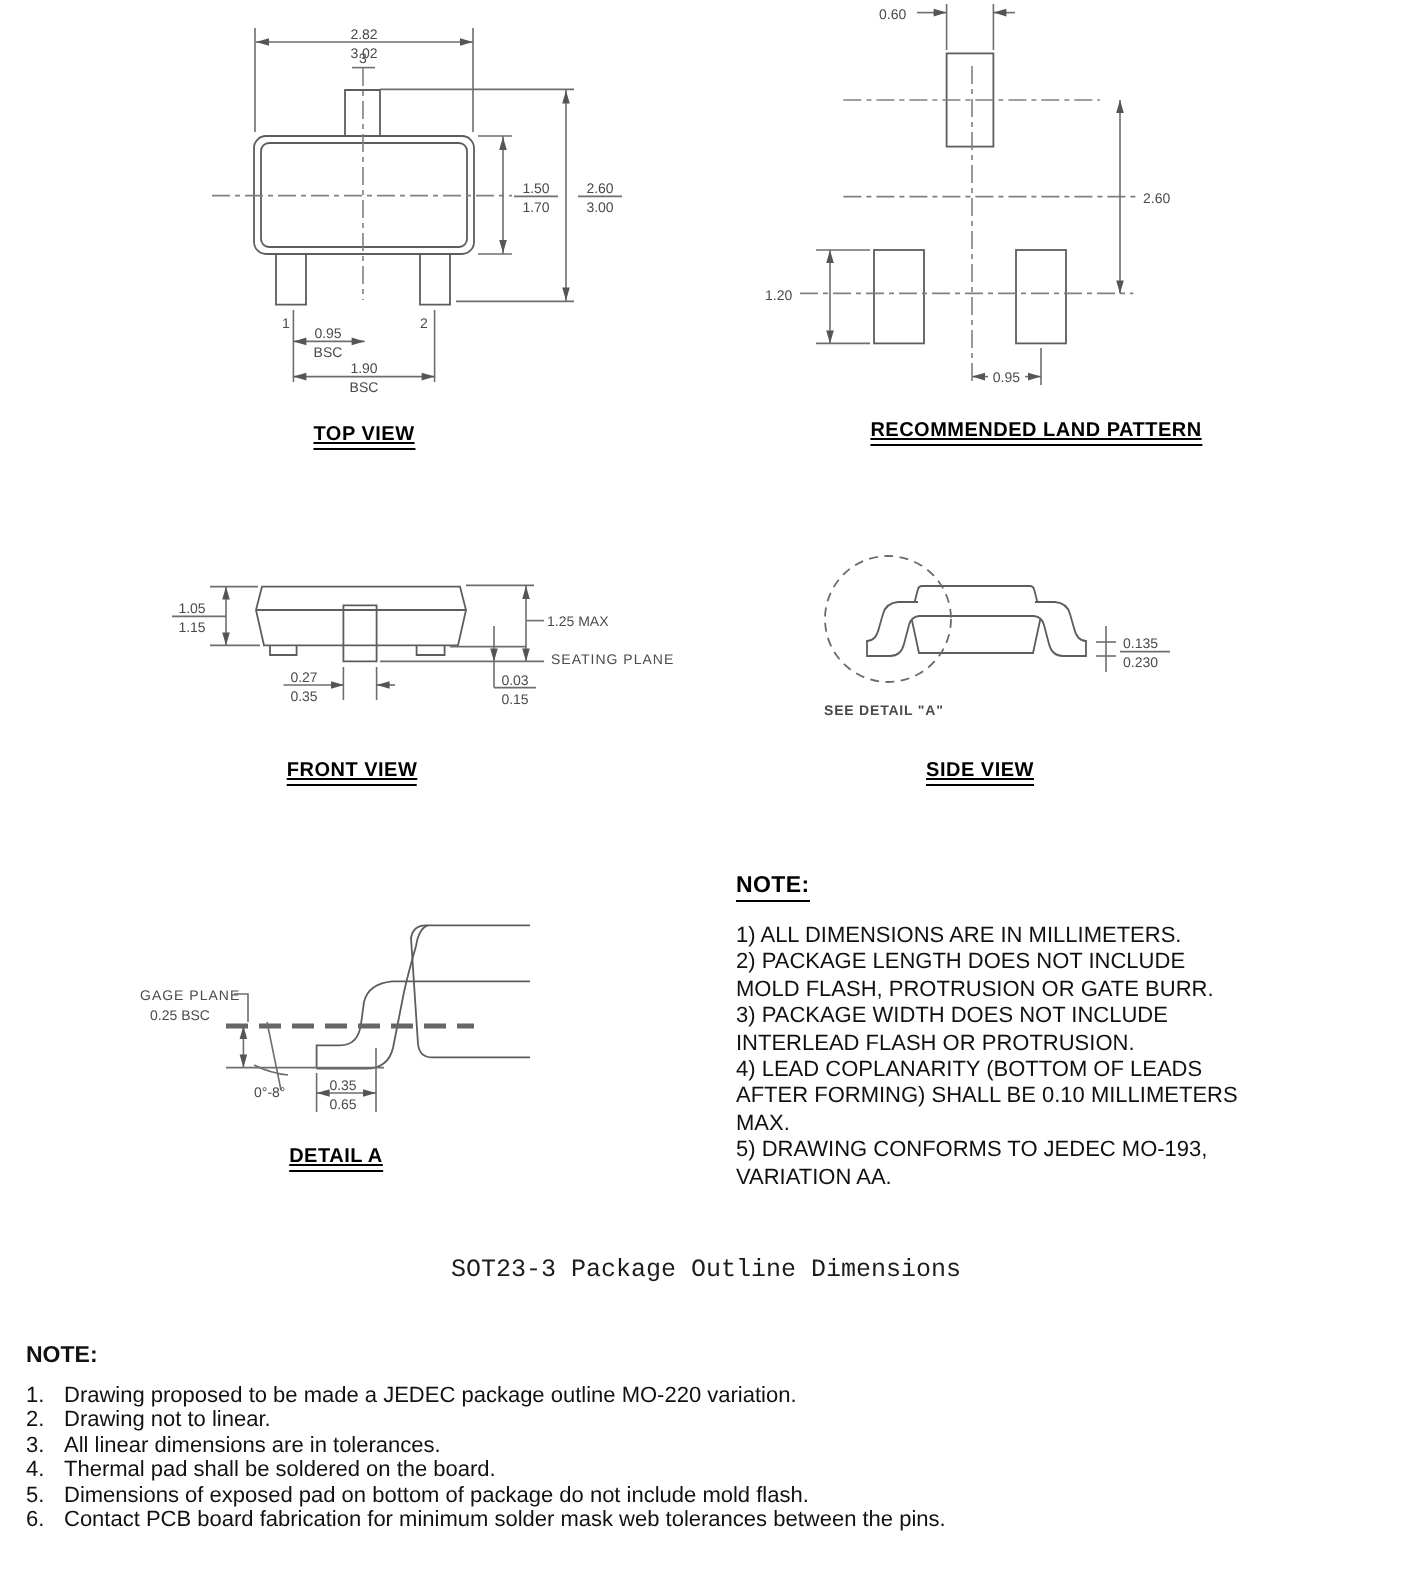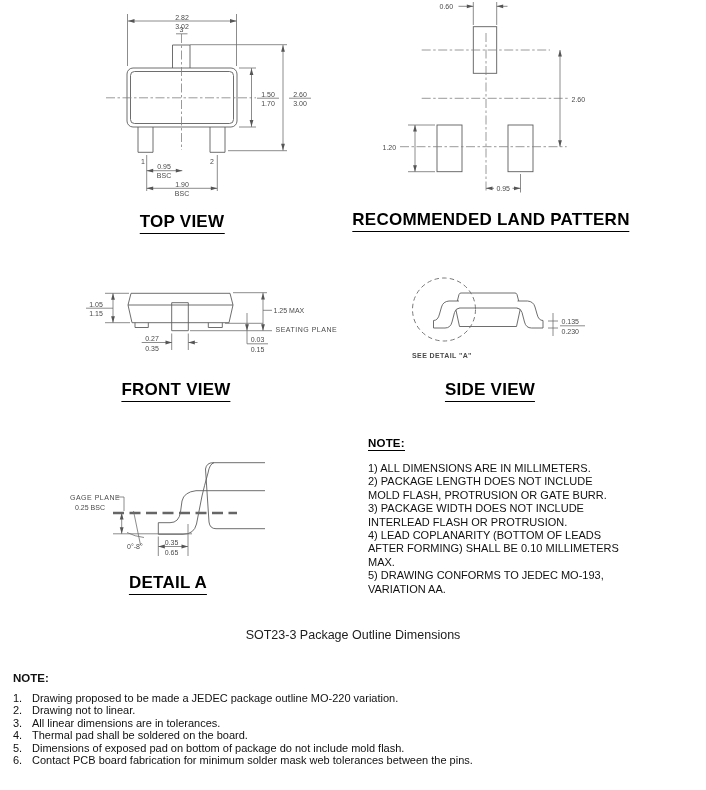--- a/index.html
+++ b/index.html
@@ -1,23 +1,23 @@
 <!DOCTYPE html>
 <html><head>
 <meta charset="utf-8">
 <style>
   html,body{margin:0;padding:0;background:#fff;}
   #page{position:relative;width:706px;height:790px;background:#ffffff;overflow:hidden;
         font-family:"Liberation Sans", sans-serif;}
   svg{position:absolute;left:0;top:0;}
   svg text{font-family:"Liberation Sans", sans-serif;font-size:7px;fill:#4a4a4a;}
-  .view-title{position:absolute;transform:translateX(-50%);font-size:17px;font-weight:bold;
+  .view-title{position:absolute;transform:translateX(-50%);font-size:10px;font-weight:bold;
               color:#000;border-bottom:1.6px solid #000;padding-bottom:1px;letter-spacing:.25px;
-              white-space:nowrap;}
-  .doc-title{position:absolute;left:0;top:628px;width:706px;text-align:center;font-size:12.5px;color:#1c1c1c;}
+              white-space:nowrap;text-decoration:underline;}
+  .doc-title{position:absolute;left:0;top:628px;width:706px;text-align:center;font-size:12.5px;color:#1c1c1c;font-family:Liberation Mono, monospace;}
   .rnotes{position:absolute;left:368px;top:433px;width:256px;}
   .rnotes-head{display:inline-block;font-size:11.5px;font-weight:bold;color:#000;
                border-bottom:1.6px solid #000;padding-bottom:1px;margin-bottom:11px;letter-spacing:.2px;}
   .rnotes-items{width:252px;font-size:11px;font-weight:normal;color:#111;line-height:13.4px;}
   .bnotes-head{position:absolute;left:13px;top:672px;font-size:11.5px;font-weight:bold;color:#111;}
   .bnotes{position:absolute;left:13px;top:692px;width:680px;font-size:11px;color:#111;}
   .bnote-row{display:flex;height:12.45px;line-height:12.45px;}
   .bnote-num{width:19px;flex:none;}
   .bnote-text{flex:1;white-space:nowrap;}
 </style>
@@ -250,21 +250,21 @@
         <text x="75" y="510">0.25 BSC</text>
         <text x="127" y="548.5">0°-8°</text>
         <text x="171.5" y="545" text-anchor="middle">0.35</text>
         <text x="171.5" y="554.5" text-anchor="middle">0.65</text>
       </g>
     </g>
   </g>
 </svg>
 
 <div class="view-title" style="left:182px;top:212px">TOP VIEW</div>
-<div class="view-title" style="left:491px;top:210px">RECOMMENDED LAND PATTERN</div>
+<div class="view-title" style="left:518px;top:210px">RECOMMENDED LAND PATTERN</div>
 <div class="view-title" style="left:176px;top:380px">FRONT VIEW</div>
 <div class="view-title" style="left:490px;top:380px">SIDE VIEW</div>
 <div class="view-title" style="left:168px;top:573px">DETAIL A</div>
 
 <div class="rnotes">
   <div class="rnotes-head">NOTE:</div>
   <div class="rnotes-items">
     <div>1) ALL DIMENSIONS ARE IN MILLIMETERS.</div>
     <div>2) PACKAGE LENGTH DOES NOT INCLUDE MOLD FLASH, PROTRUSION OR  GATE BURR.</div>
     <div>3) PACKAGE WIDTH DOES NOT INCLUDE INTERLEAD FLASH OR PROTRUSION.</div>

